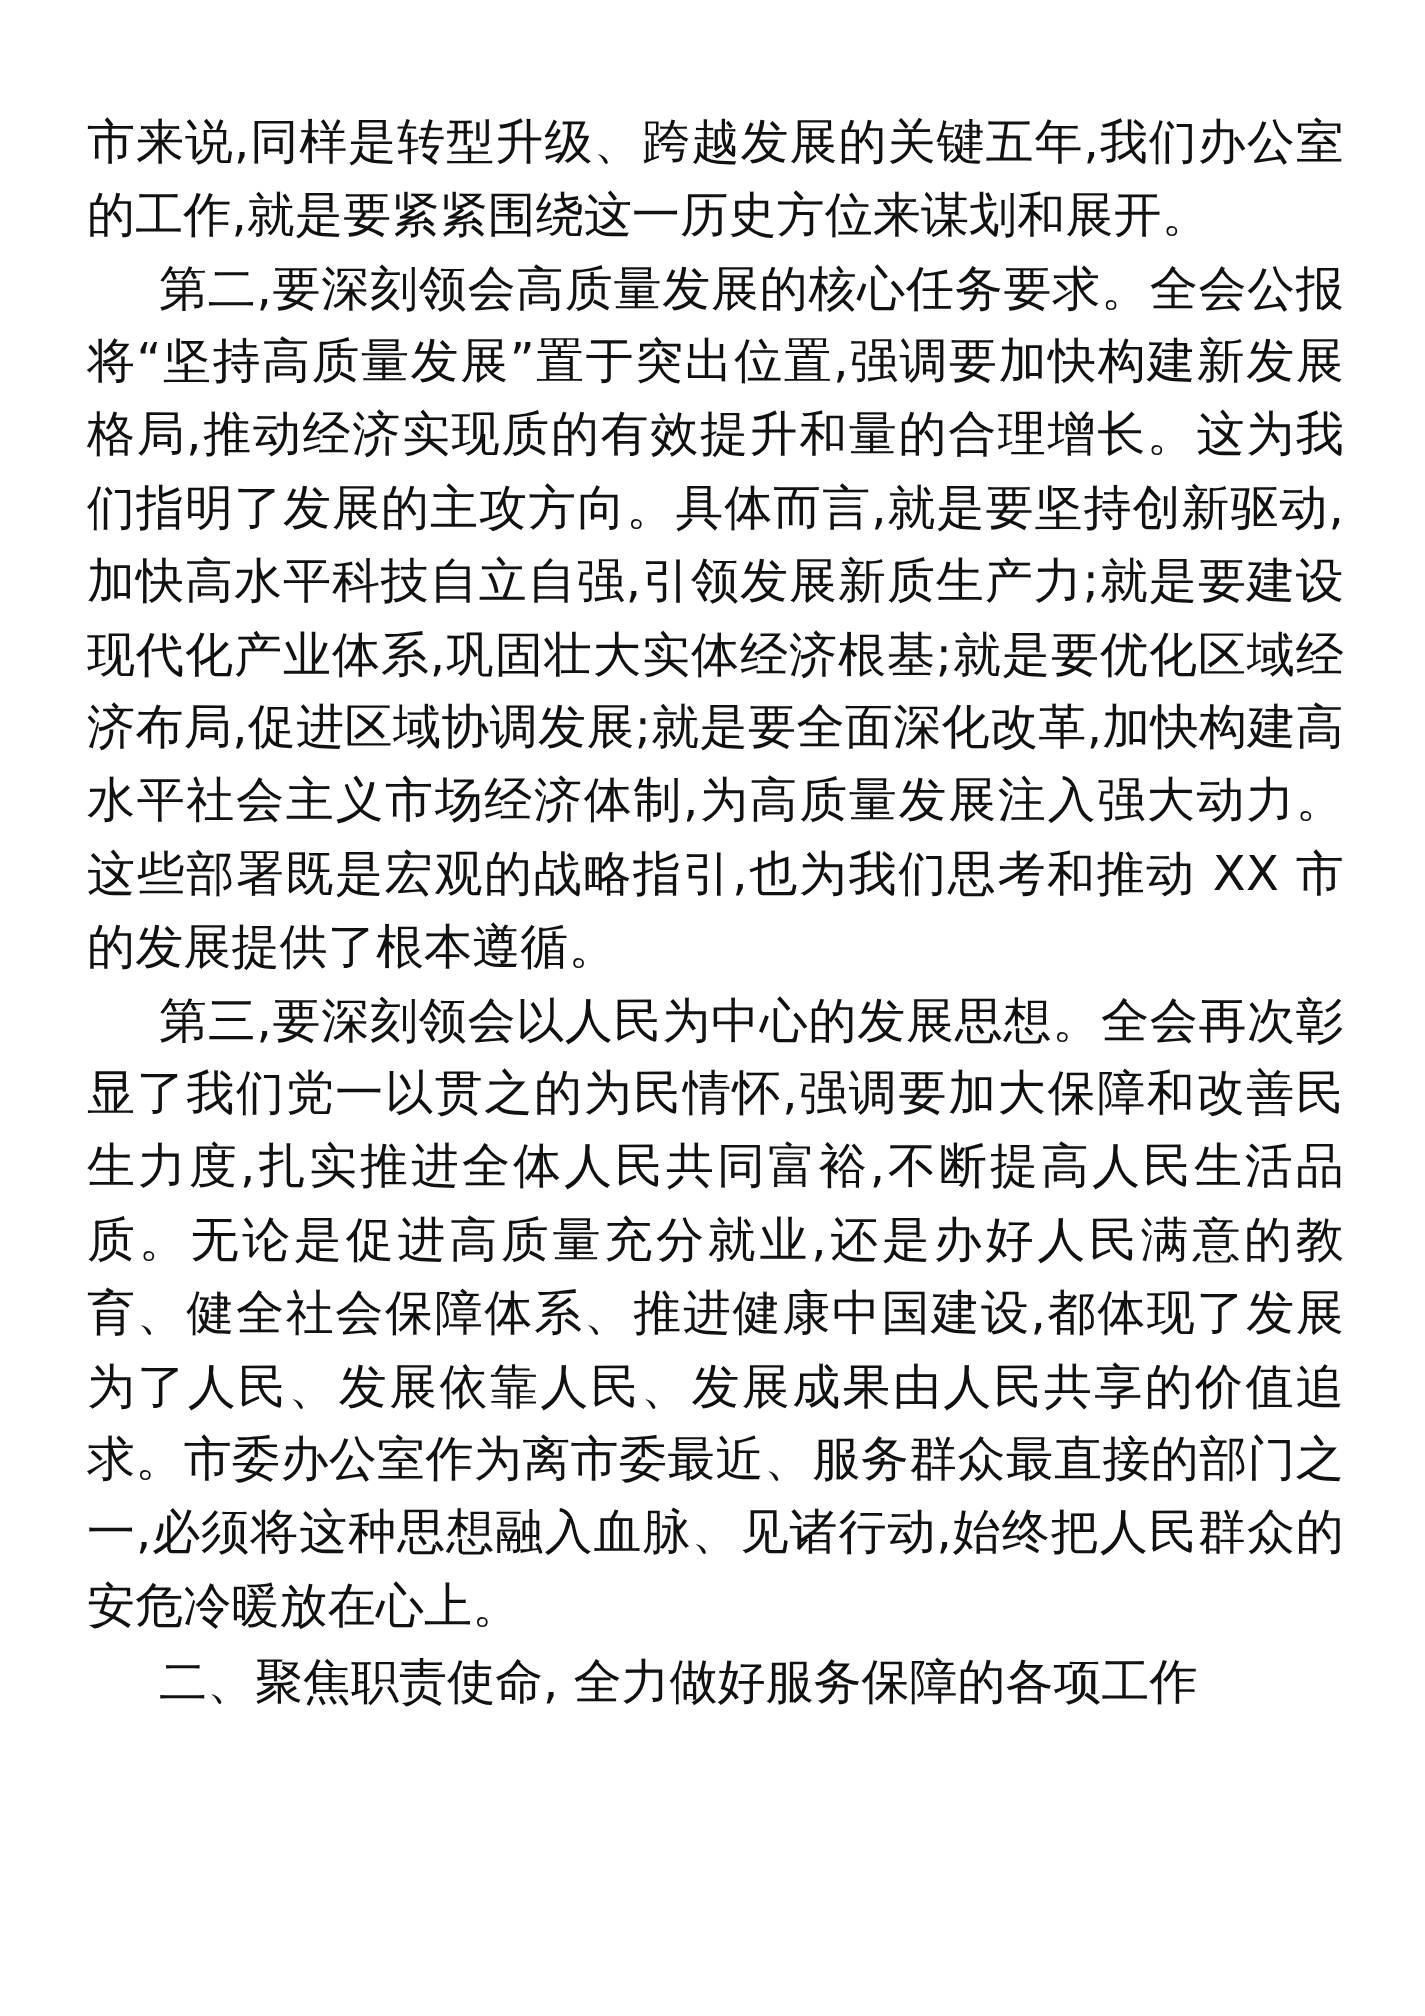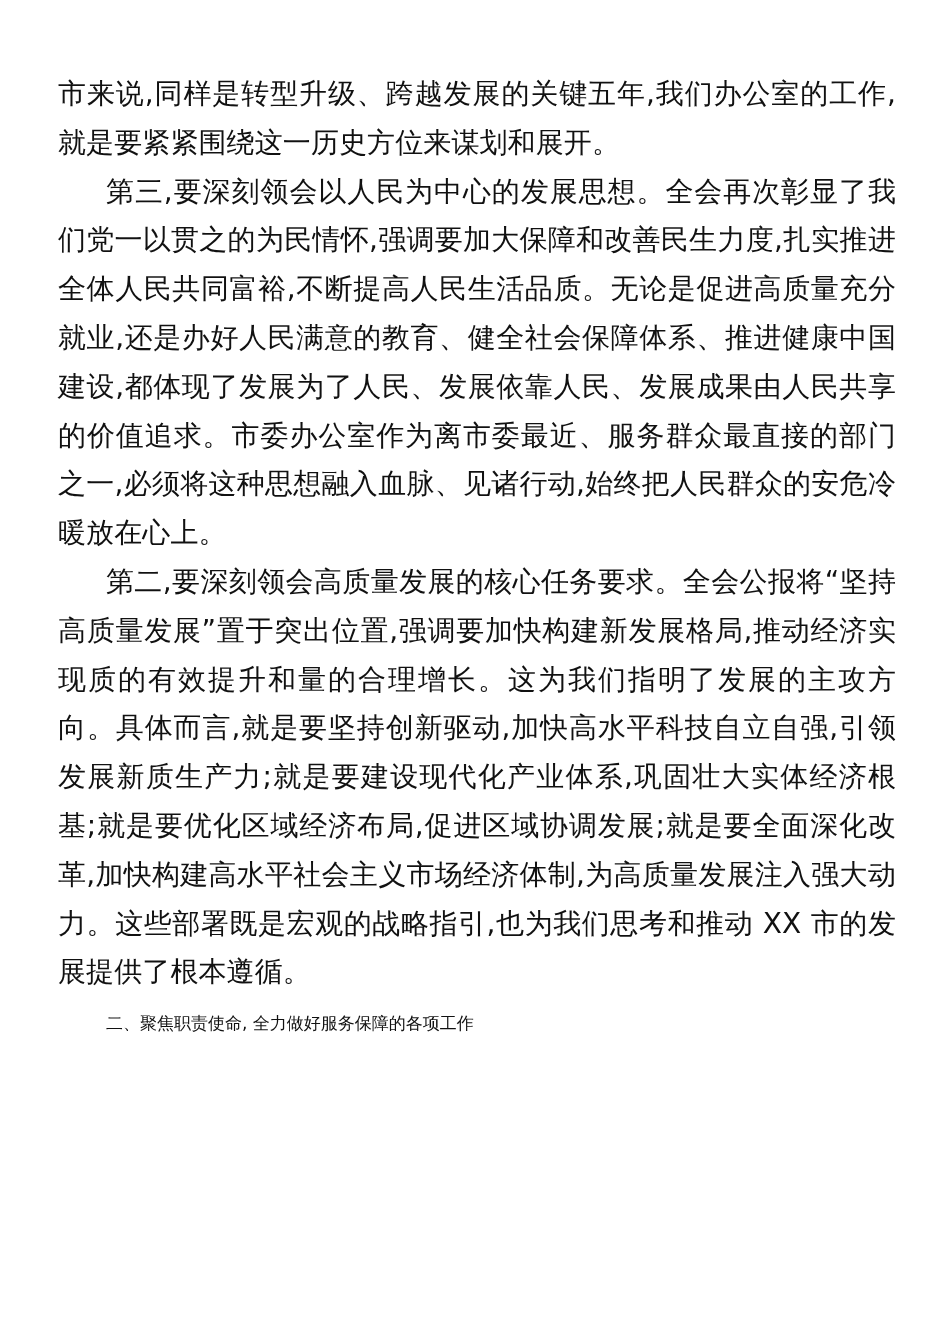--- a/index.html
+++ b/index.html
@@ -16,39 +16,39 @@
     color: #111111;
   }
   .page {
     position: absolute;
     left: 58px;
     top: 70px;
     width: 838px;
   }
   .para {
     margin: 0;
-    font-size: 28px;
+    font-size: 32px;
     line-height: 48.8px;
     text-align: justify;
     text-justify: inter-character;
     letter-spacing: 0.1px;
     word-break: break-all;
   }
   .indent {
     text-indent: 48px;
   }
   .heading {
     margin: 0;
-    font-size: 17px;
+    font-size: 32px;
     line-height: 48.8px;
     text-indent: 48px;
     padding-top: 2px;
   }
 </style>
 </head>
 <body>
 
 <div class="page">
   <p class="para">市来说,同样是转型升级、跨越发展的关键五年,我们办公室的工作,就是要紧紧围绕这一历史方位来谋划和展开。</p>
+  <p class="para indent">第二,要深刻领会高质量发展的核心任务要求。全会公报将“坚持高质量发展”置于突出位置,强调要加快构建新发展格局,推动经济实现质的有效提升和量的合理增长。这为我们指明了发展的主攻方向。具体而言,就是要坚持创新驱动,加快高水平科技自立自强,引领发展新质生产力;就是要建设现代化产业体系,巩固壮大实体经济根基;就是要优化区域经济布局,促进区域协调发展;就是要全面深化改革,加快构建高水平社会主义市场经济体制,为高质量发展注入强大动力。这些部署既是宏观的战略指引,也为我们思考和推动 XX 市的发展提供了根本遵循。</p>
   <p class="para indent">第三,要深刻领会以人民为中心的发展思想。全会再次彰显了我们党一以贯之的为民情怀,强调要加大保障和改善民生力度,扎实推进全体人民共同富裕,不断提高人民生活品质。无论是促进高质量充分就业,还是办好人民满意的教育、健全社会保障体系、推进健康中国建设,都体现了发展为了人民、发展依靠人民、发展成果由人民共享的价值追求。市委办公室作为离市委最近、服务群众最直接的部门之一,必须将这种思想融入血脉、见诸行动,始终把人民群众的安危冷暖放在心上。</p>
-  <p class="para indent">第二,要深刻领会高质量发展的核心任务要求。全会公报将“坚持高质量发展”置于突出位置,强调要加快构建新发展格局,推动经济实现质的有效提升和量的合理增长。这为我们指明了发展的主攻方向。具体而言,就是要坚持创新驱动,加快高水平科技自立自强,引领发展新质生产力;就是要建设现代化产业体系,巩固壮大实体经济根基;就是要优化区域经济布局,促进区域协调发展;就是要全面深化改革,加快构建高水平社会主义市场经济体制,为高质量发展注入强大动力。这些部署既是宏观的战略指引,也为我们思考和推动 XX 市的发展提供了根本遵循。</p>
   <p class="heading">二、聚焦职责使命, 全力做好服务保障的各项工作</p>
 </div>
 
 </body></html>

